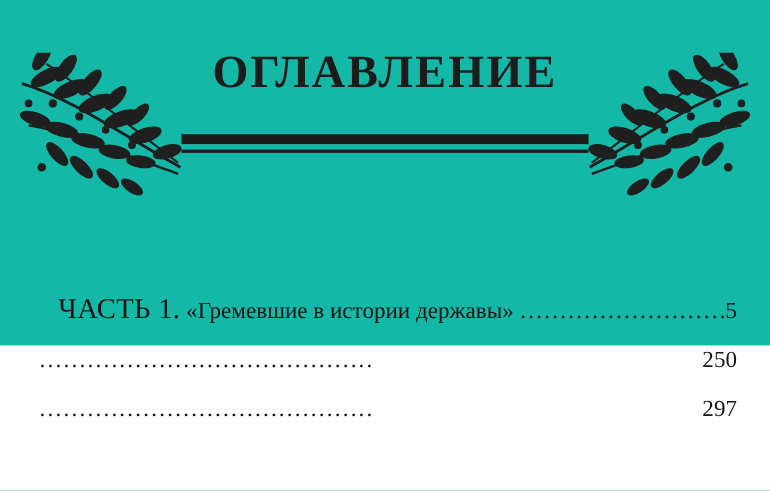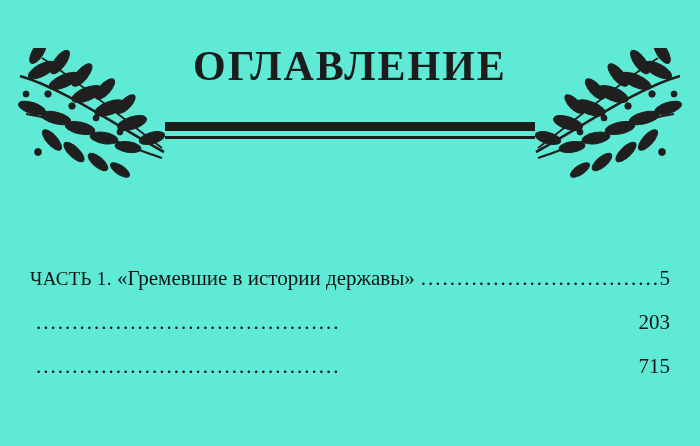--- a/index.html
+++ b/index.html
@@ -10,22 +10,22 @@
     width: 700px;
     height: 446px;
     background: #ffffff;
     font-family: "Liberation Serif", serif;
     color: #1a1a1a;
     overflow: hidden;
   }
   .page {
     position: relative;
     width: 700px;
-    height: 446px;
-    background: #5eead4;
+    height: 314px;
+    background: #14b8a6;
   }
 
   
   .header {
     position: relative;
     height: 205px;
   }
   .title {
     position: absolute;
     left: 0;
@@ -77,22 +77,23 @@
     line-height: 1.0;
     margin-bottom: 23px;
     color: #141414;
   }
   .entry .label {
     white-space: nowrap;
   }
   .entry .label .part {
     font-variant: small-caps;
     text-transform: uppercase;
-    font-size: 19px;
+    font-size: 26px;
     letter-spacing: 0.3px;
+    margin-left: 23px;
   }
   .entry .leader {
     flex: 1 1 auto;
     overflow: hidden;
     white-space: nowrap;
     margin: 0 2px 0 6px;
     color: #141414;
     font-size: 21px;
     letter-spacing: 2px;
   }
@@ -220,22 +221,22 @@
       <span class="label">
         <span class="part">ЧАСТЬ 1.</span>
         <span>«Гремевшие в истории державы»</span>
       </span>
       <span class="leader">..........................................</span>
       <span class="page-no">5</span>
     </div>
 
     <div class="entry">
       <span class="leader">..........................................</span>
-      <span class="page-no">203</span>
+      <span class="page-no">250</span>
     </div>
 
     <div class="entry epilog">
       <span class="leader">..........................................</span>
-      <span class="page-no">715</span>
+      <span class="page-no">297</span>
     </div>
 
   </div>
 </div>
 
 </body></html>

